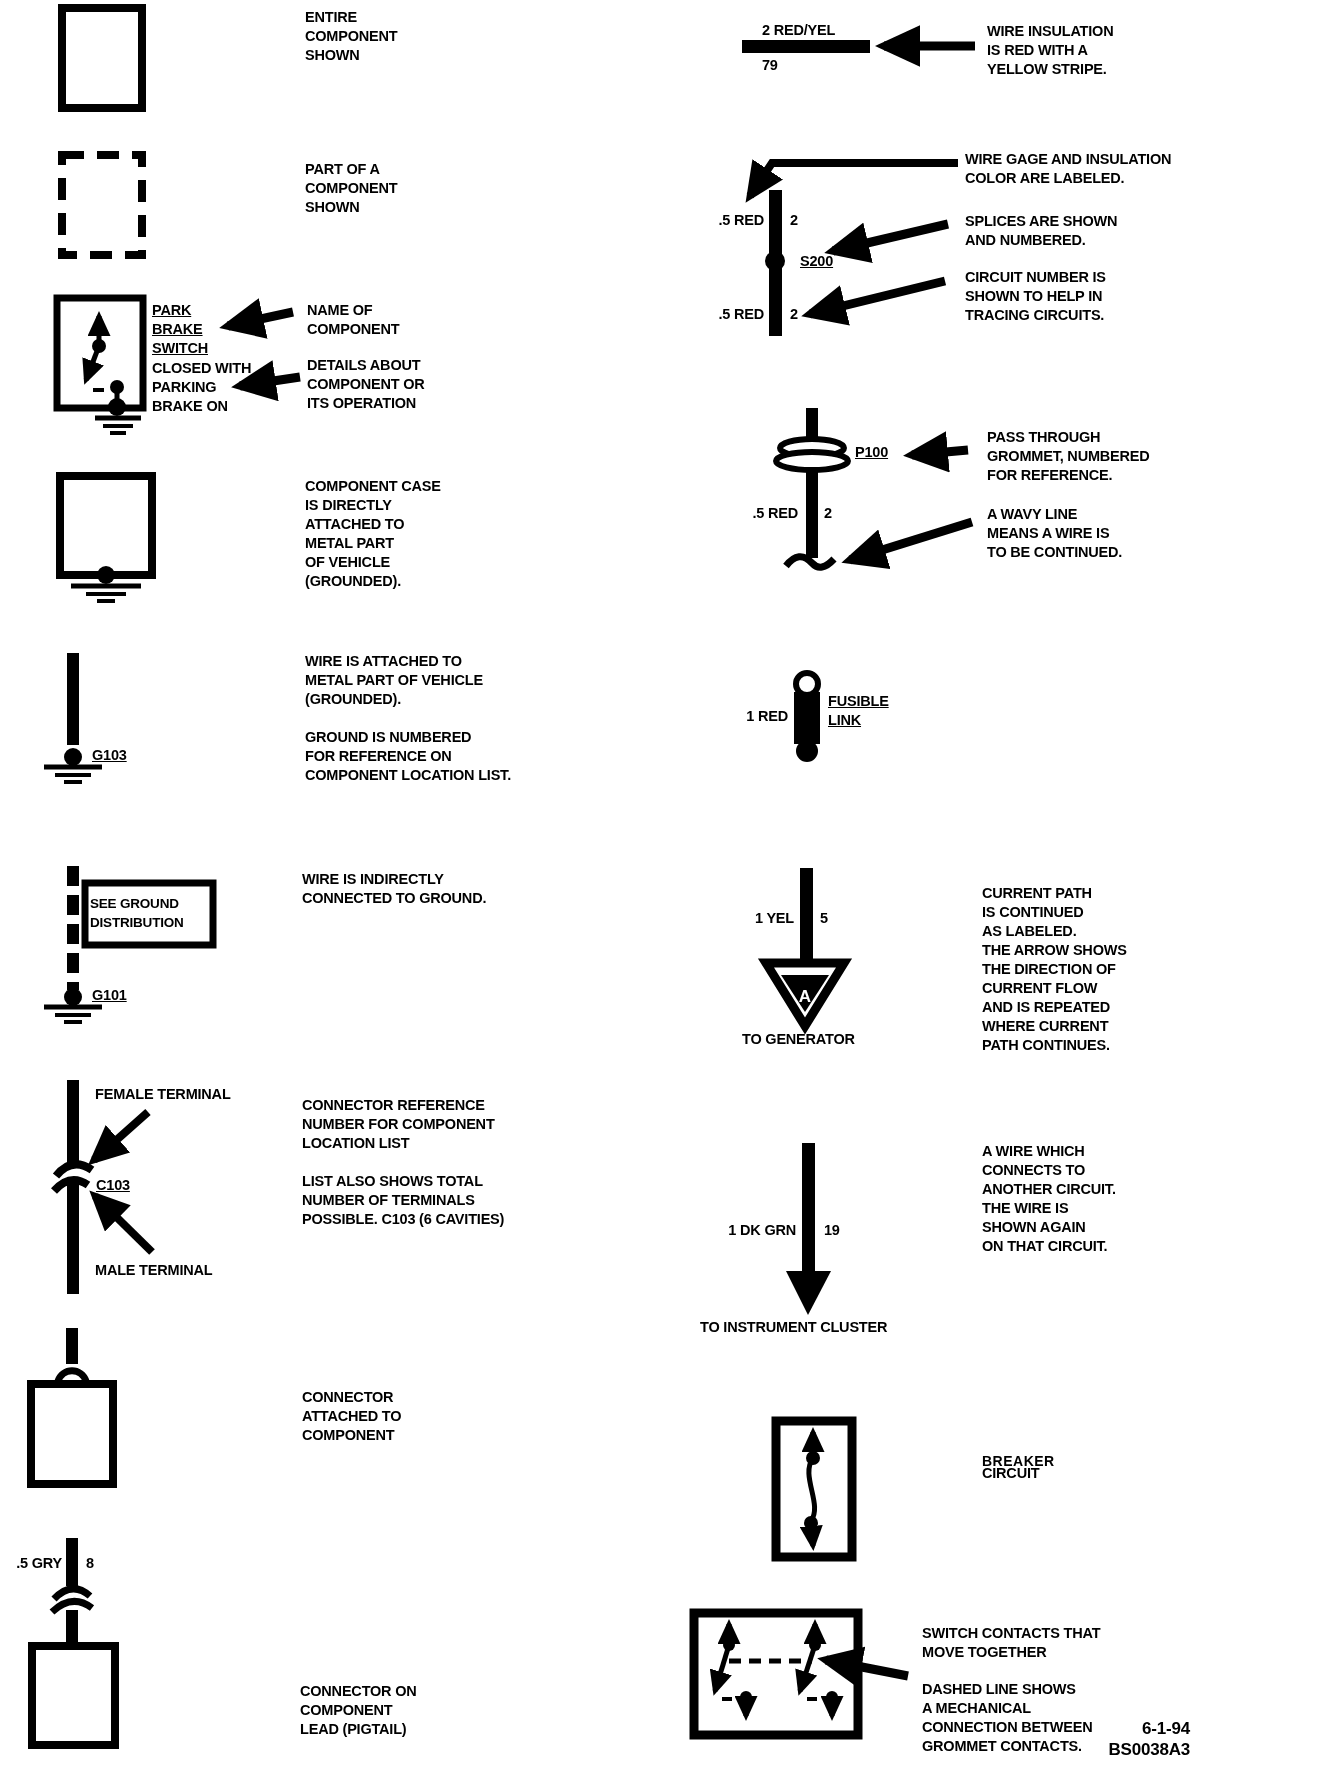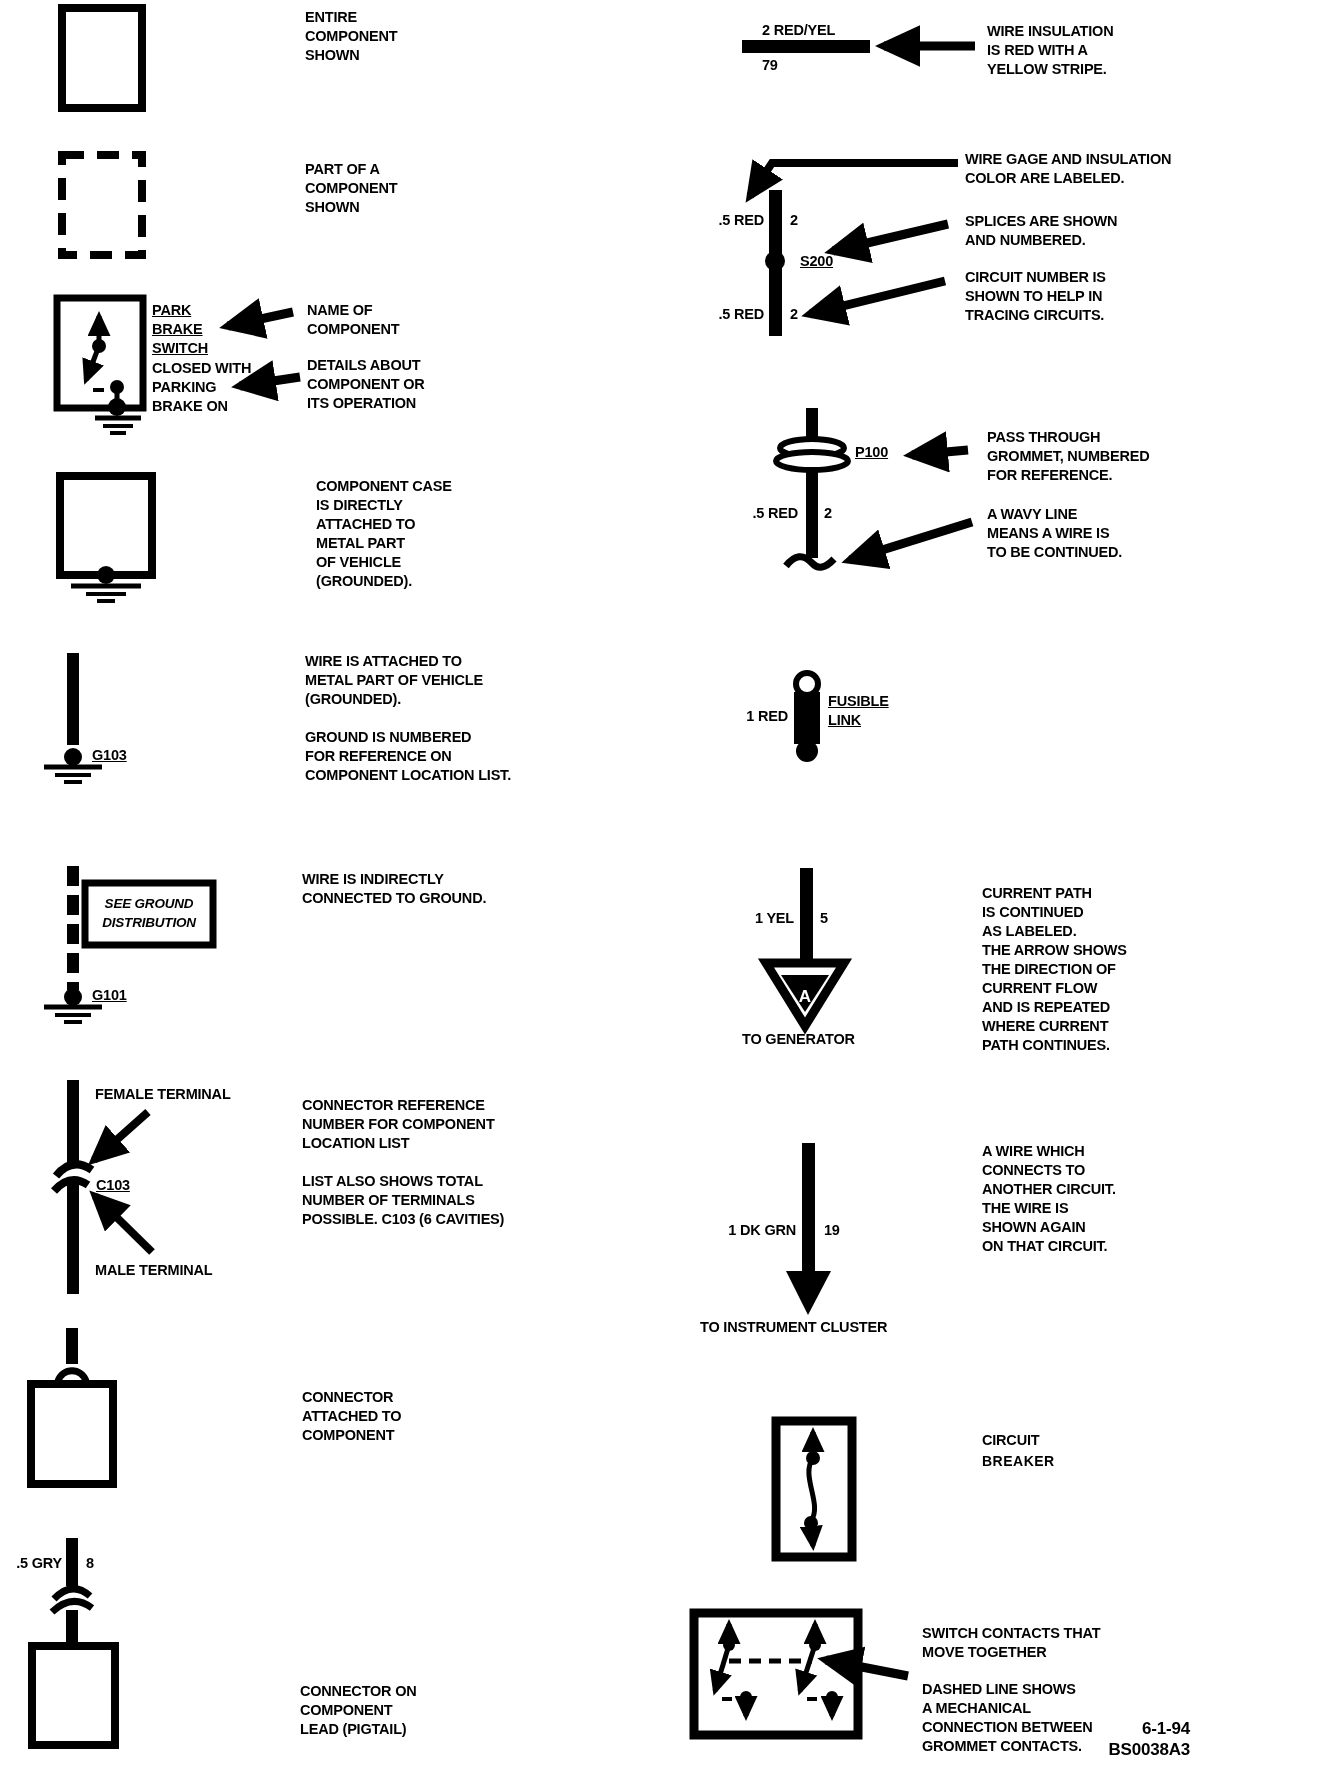--- a/index.html
+++ b/index.html
@@ -3,21 +3,21 @@
 <meta charset="utf-8">
 <style>
   html,body{margin:0;padding:0;background:#fff;}
   #page{position:relative;width:1328px;height:1772px;background:#ffffff;overflow:hidden;
         font-family:"Liberation Sans","DejaVu Sans",sans-serif;color:#000;}
   .gfx{position:absolute;left:0;top:0;}
   .t{position:absolute;font-weight:bold;font-size:14.5px;line-height:19px;
      letter-spacing:-0.2px;white-space:pre-line;color:#000;}
   .u{text-decoration:underline;}
   .r{text-align:right;}
-  .c{text-align:center;font-style:italic;}
+  .c{}
   .big{font-size:17px;line-height:20px;}
   .sub{font-size:14px;letter-spacing:0.5px;}
 </style>
 </head>
 <body>
 
 <div id="page">
 
   <svg class="gfx" width="1328" height="1772" viewBox="0 0 1328 1772">
     <defs>
@@ -182,21 +182,21 @@
 SWITCH</div>
   <div class="t" style="left:152px;top:359px">CLOSED WITH
 PARKING
 BRAKE ON</div>
   <div class="t" style="left:307px;top:301px">NAME OF
 COMPONENT</div>
   <div class="t" style="left:307px;top:356px">DETAILS ABOUT
 COMPONENT OR
 ITS OPERATION</div>
 
-  <div class="t" style="left:316px;top:477px">COMPONENT CASE
+  <div class="t" style="left:305px;top:477px">COMPONENT CASE
 IS DIRECTLY
 ATTACHED TO
 METAL PART
 OF VEHICLE
 (GROUNDED).</div>
 
   <div class="t u" style="left:92px;top:746px">G103</div>
   <div class="t" style="left:305px;top:652px">WIRE IS ATTACHED TO
 METAL PART OF VEHICLE
 (GROUNDED).</div>
@@ -279,21 +279,21 @@
   <div class="t r" style="left:720px;top:1221px;width:76px">1 DK GRN</div>
   <div class="t" style="left:824px;top:1221px">19</div>
   <div class="t" style="left:700px;top:1318px">TO INSTRUMENT CLUSTER</div>
   <div class="t" style="left:982px;top:1142px">A WIRE WHICH
 CONNECTS TO
 ANOTHER CIRCUIT.
 THE WIRE IS
 SHOWN AGAIN
 ON THAT CIRCUIT.</div>
 
-  <div class="t" style="left:982px;top:1431px">CIRCUIT</div>
+  <div class="t" style="left:982px;top:1464px">CIRCUIT</div>
   <div class="t sub" style="left:982px;top:1452px">BREAKER</div>
 
   <div class="t" style="left:922px;top:1624px">SWITCH CONTACTS THAT
 MOVE TOGETHER</div>
   <div class="t" style="left:922px;top:1680px">DASHED LINE SHOWS
 A MECHANICAL
 CONNECTION BETWEEN
 GROMMET CONTACTS.</div>
 
   <div class="t r big" style="left:1020px;top:1719px;width:170px">6-1-94</div>

